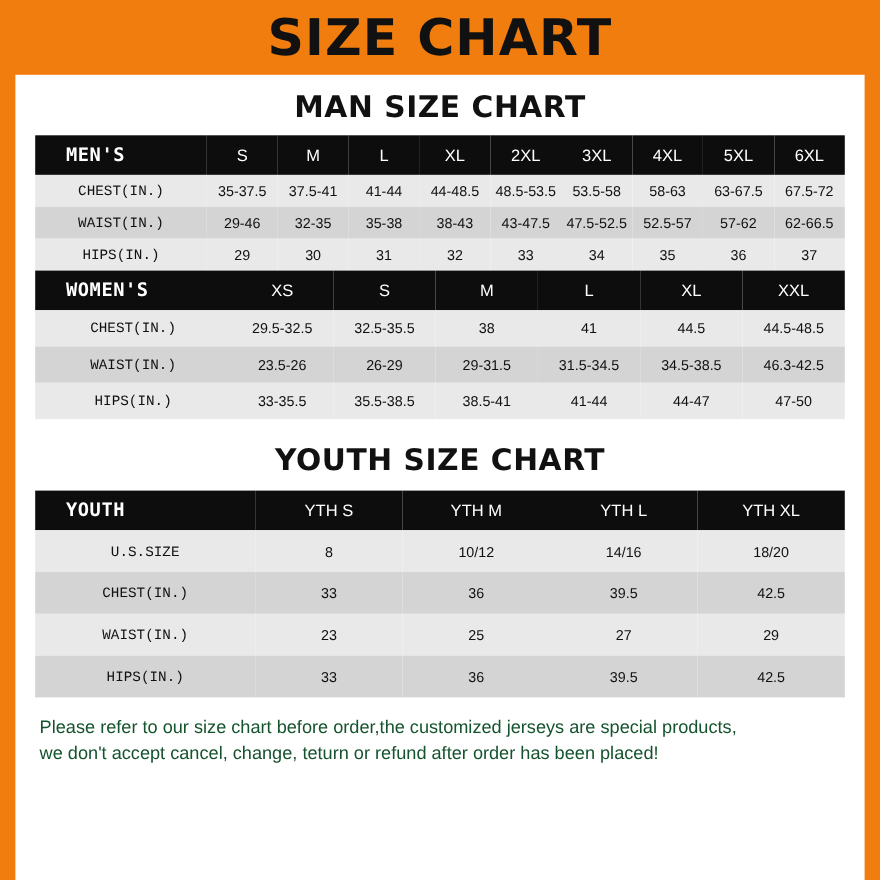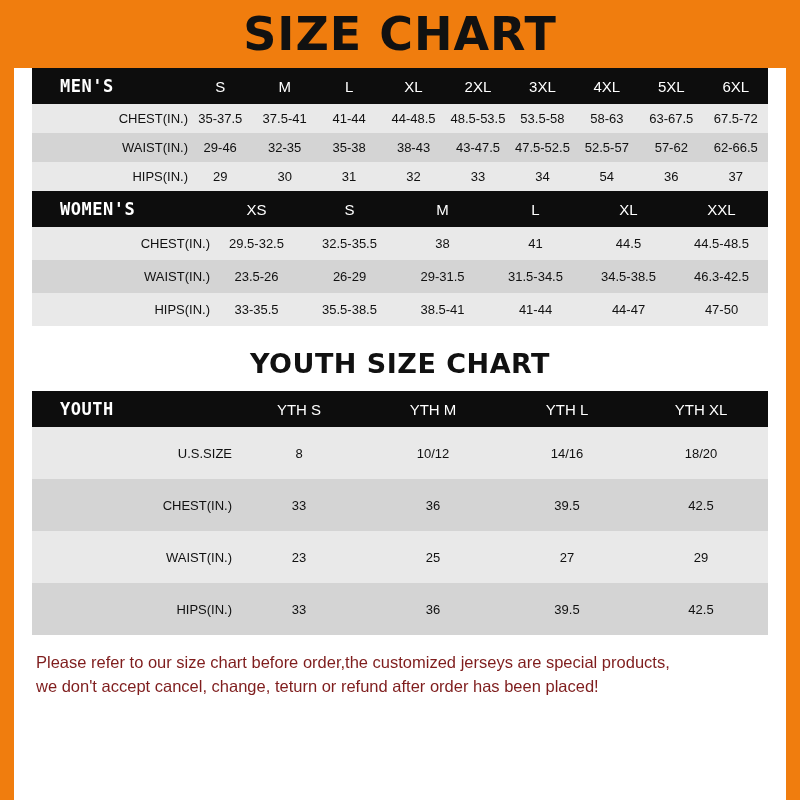--- a/index.html
+++ b/index.html
@@ -77,57 +77,58 @@
     font-family: "DejaVu Sans Mono", monospace;
     font-weight: bold;
     font-size: 17px;
     letter-spacing: 0.5px;
     text-align: left;
     padding-left: 28px;
   }
   table.chart tbody tr.odd td { background: #e9e9e9; }
   table.chart tbody tr.even td { background: #d4d4d4; }
   table.chart tbody td.rowhead {
-    font-family: Liberation Sans, sans-serif;
+    font-family: Liberation Mono, monospace;
     font-size: 13px;
     letter-spacing: 0px;
-    text-align: right;
+    text-align: center;
   }
   .men thead th.corner { width: 128px; }
   .women thead th.corner { width: 150px; }
   .women td, .women th { font-size: 14px; }
   .women thead th { font-size: 17px; }
   .women tbody td { height: 33px; }
   .youth thead th.corner { width: 172px; }
   .youth td, .youth th { font-size: 14px; }
   .youth thead th { font-size: 16px; }
-  .youth tbody td { height: 52px; }
+  .youth tbody td { height: 38px; }
   .youth thead th { height: 40px; }
 
   .notice {
     margin-top: 16px;
     padding: 0 4px;
-    color: #7f1d1d;
+    color: #14532d;
     font-size: 16.5px;
     line-height: 1.45;
     text-align: left;
   }
   .notice div { white-space: nowrap; }
 </style>
 </head>
 <body>
 
 <div class="page">
 
   <div class="banner">
     <div class="banner-title">SIZE CHART</div>
   </div>
 
   <div class="content">
 
+    <div class="section-title t1">MAN SIZE CHART</div>
     <table class="chart men">
       <thead>
         <tr>
           <th class="corner">MEN'S</th>
           <th>S</th>
           <th>M</th>
           <th>L</th>
           <th>XL</th>
           <th>2XL</th>
           <th>3XL</th>
@@ -162,21 +163,21 @@
           <td>62-66.5</td>
         </tr>
         <tr class="odd">
           <td class="rowhead">HIPS(IN.)</td>
           <td>29</td>
           <td>30</td>
           <td>31</td>
           <td>32</td>
           <td>33</td>
           <td>34</td>
-          <td>54</td>
+          <td>35</td>
           <td>36</td>
           <td>37</td>
         </tr>
       </tbody>
     </table>
 
     <table class="chart women">
       <thead>
         <tr>
           <th class="corner">WOMEN'S</th>

